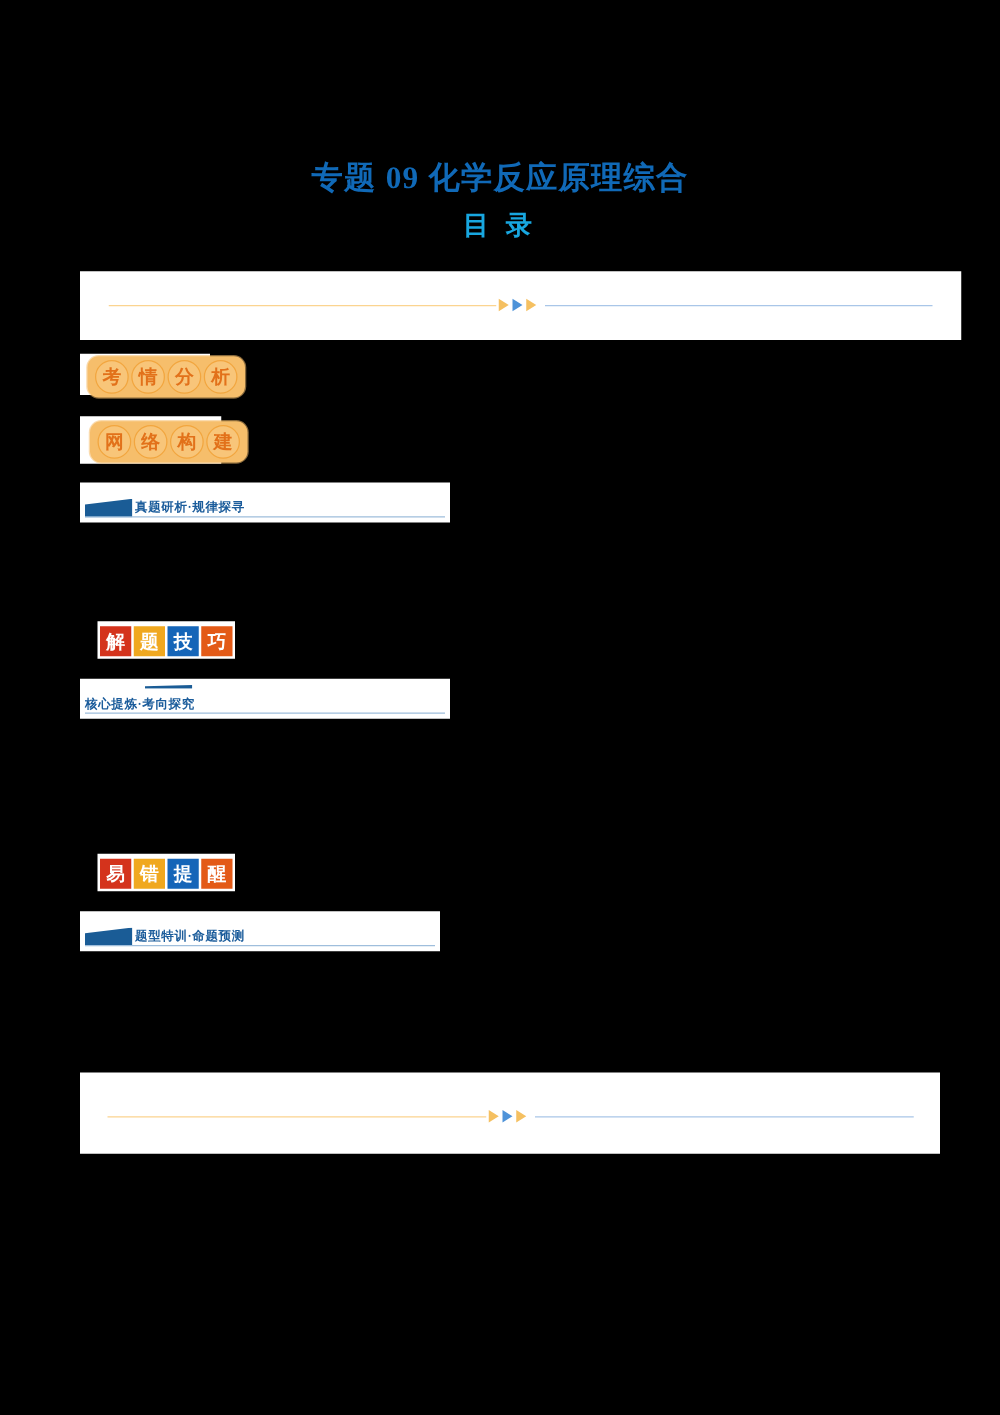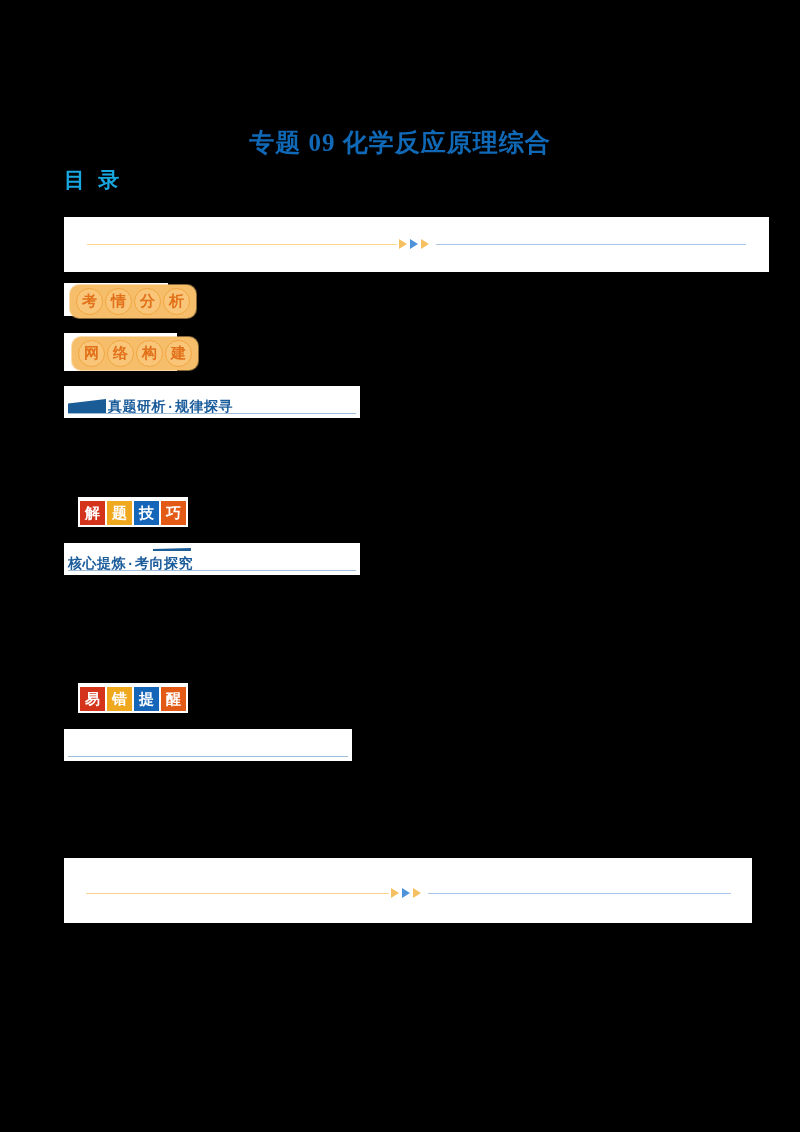--- a/index.html
+++ b/index.html
@@ -26,20 +26,21 @@
     font-size:25px;
     font-weight:bold;
     letter-spacing:1px;
     color:#1069B7;
     line-height:34px;
     white-space:nowrap;
     filter:blur(0.35px);
   }
   .doc-subtitle{
     position:absolute;left:0;top:40px;width:672px;
+    text-align:center;
     font-size:21px;
     font-weight:bold;
     letter-spacing:4px;
     color:#18A7E0;
     line-height:28px;
     filter:blur(0.3px);
   }
 
   
   .divider-wrap{
@@ -108,26 +109,26 @@
     height:26px;
   }
   .flag{
     width:38px;height:15px;
     background:#1A5C96;
     margin-right:2px;margin-bottom:3px;
     clip-path:polygon(0 30%,100% 0,100% 100%,0 100%);
   }
   .sec-title{
     color:#1B5C9B;
-    font-size:14px;
+    font-size:10px;
     font-weight:bold;
     letter-spacing:.5px;
     line-height:20px;
     white-space:nowrap;
-    font-family:Liberation Mono, monospace;
+    font-family:Liberation Serif, serif;
   }
   .sec-rule{
     position:absolute;
     height:1px;background:#9FBEDC;
   }
 </style>
 </head>
 <body>
 
 <div class="page">
@@ -188,20 +189,24 @@
 
   <div class="paper" style="left:78px;top:683px;width:110px;height:30px;"></div>
   <div class="tile-badge" style="left:80px;top:687px;">
     <span class="tile" style="background:#D4331C;">易</span>
     <span class="tile" style="background:#F0A81F;">错</span>
     <span class="tile" style="background:#1565B8;">提</span>
     <span class="tile" style="background:#E35A17;">醒</span>
   </div>
 
   <div class="paper" style="left:64px;top:729px;width:288px;height:32px;"></div>
+  <div class="sec-header" style="left:68px;top:734px;">
+    <span class="flag"></span>
+    <span class="sec-title">题型特训·命题预测</span>
+  </div>
   <div class="sec-rule" style="left:68px;top:756px;width:280px;"></div>
 
   <div class="paper" style="left:64px;top:858px;width:688px;height:65px;"></div>
 
   <div class="divider-wrap" style="left:80px;top:886px;width:657px;">
     <div class="rule-left" style="width:303px;"></div>
     <div class="tri tri-o"></div>
     <div class="tri tri-b"></div>
     <div class="tri tri-o"></div>
     <div class="tri-gap"></div>

